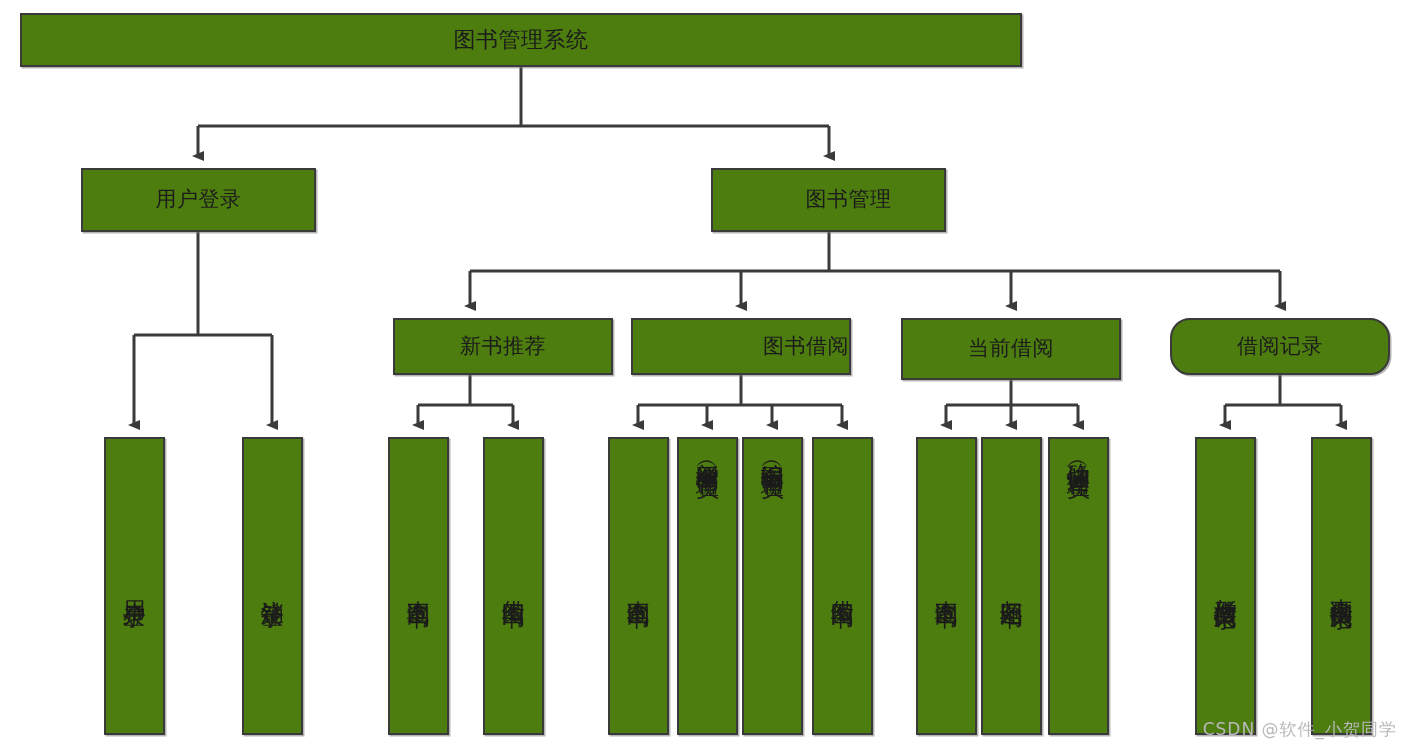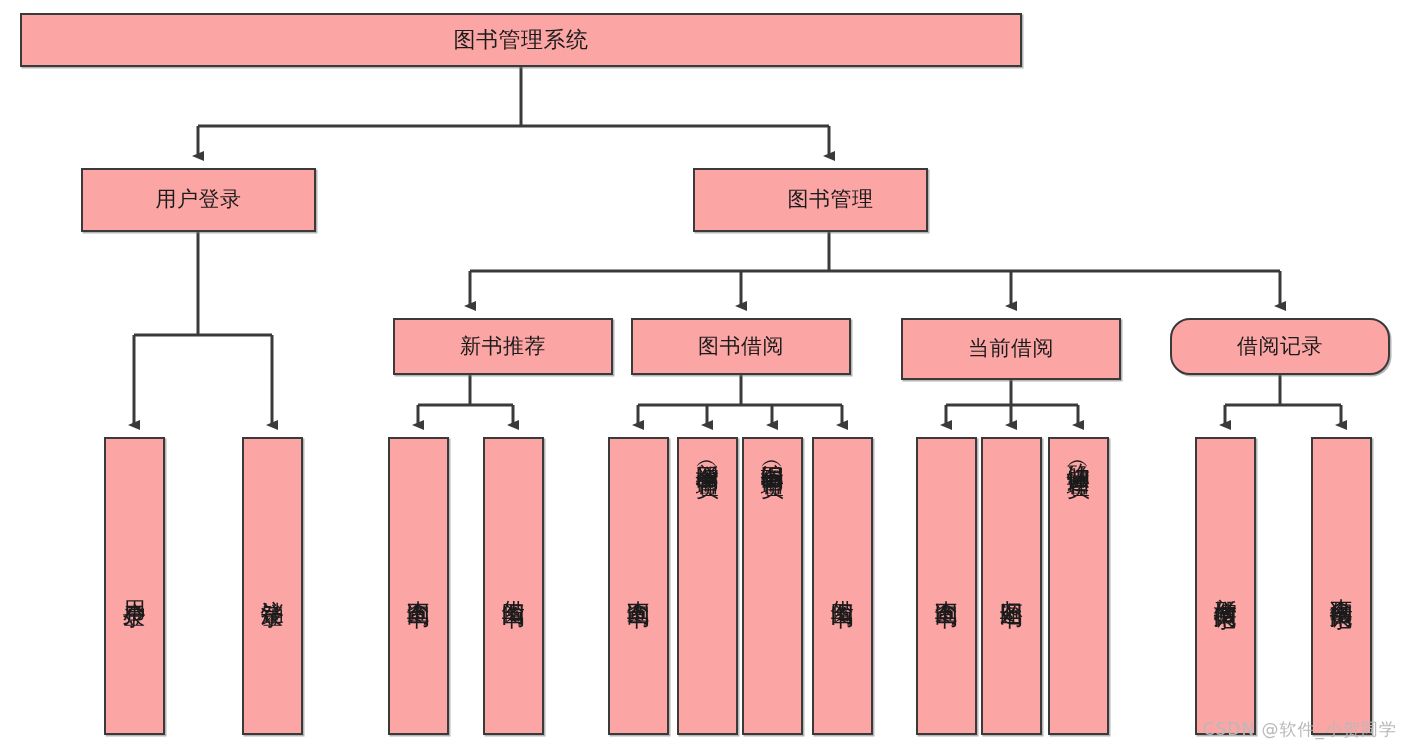--- a/index.html
+++ b/index.html
@@ -10,21 +10,21 @@
     font-family:"DejaVu Sans","Liberation Sans",sans-serif;
     overflow:hidden;
   }
   #canvas{position:relative;width:1405px;height:747px;}
 
   svg.edges{position:absolute;left:0;top:0;width:1405px;height:747px;pointer-events:none;}
 
   .node{
     position:absolute;
     box-sizing:border-box;
-    background:#fca5a5;
+    background:#4d7c0f;
     border:2px solid #3a3a3a;
     display:flex;
     align-items:center;
     justify-content:center;
     color:#1b1b1b;
     box-shadow:1.5px 1.5px 0 rgba(120,120,120,.55);
   }
   .node .label{
     display:block;
     text-align:center;
@@ -124,29 +124,29 @@
   </svg>
 
   <div class="node h root" style="left:20px;top:13px;width:1002px;height:54px;">
     <span class="label">图书管理系统</span>
   </div>
 
   <div class="node h" style="left:81px;top:168px;width:235px;height:64px;">
     <span class="label">用户登录</span>
   </div>
 
-  <div class="node h" style="left:693px;top:168px;width:235px;height:64px;padding-left:40px;">
+  <div class="node h" style="left:711px;top:168px;width:235px;height:64px;padding-left:40px;">
     <span class="label">图书管理</span>
   </div>
 
   <div class="node h" style="left:360px;top:318px;width:220px;height:57px;margin-left:33px;">
     <span class="label">新书推荐</span>
   </div>
 
-  <div class="node h" style="left:631px;top:318px;width:220px;height:57px;">
+  <div class="node h" style="left:631px;top:318px;width:220px;height:57px;justify-content:flex-end;">
     <span class="label">图书借阅</span>
   </div>
 
   <div class="node h" style="left:901px;top:318px;width:220px;height:62px;">
     <span class="label">当前借阅</span>
   </div>
 
   <div class="node h" style="left:1170px;top:318px;width:220px;height:57px;border-radius:20px;">
     <span class="label">借阅记录</span>
   </div>

